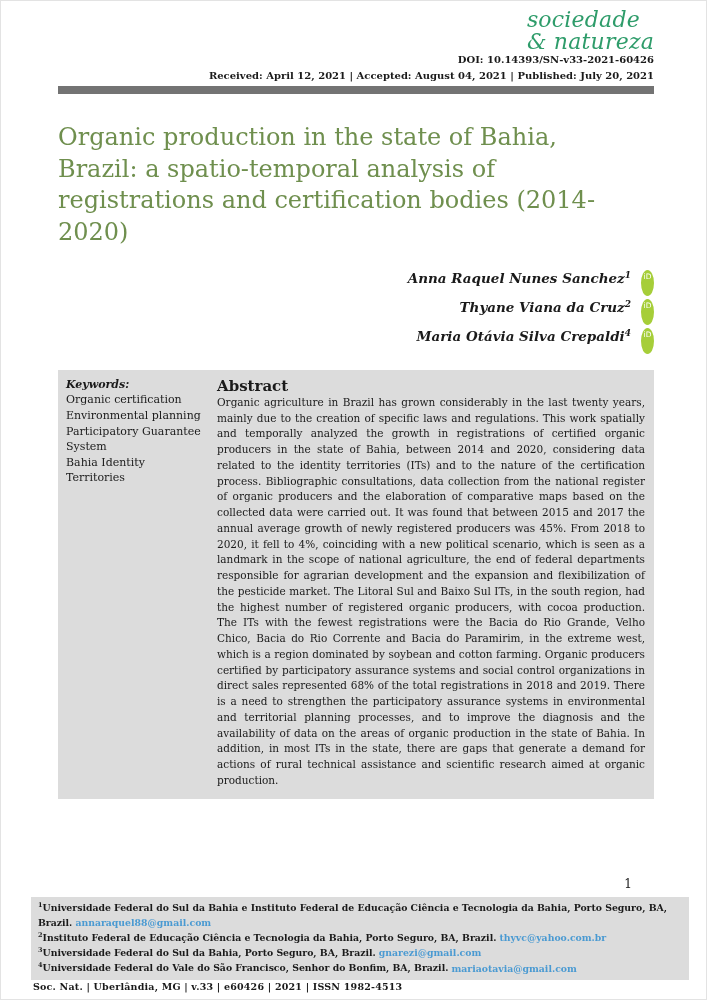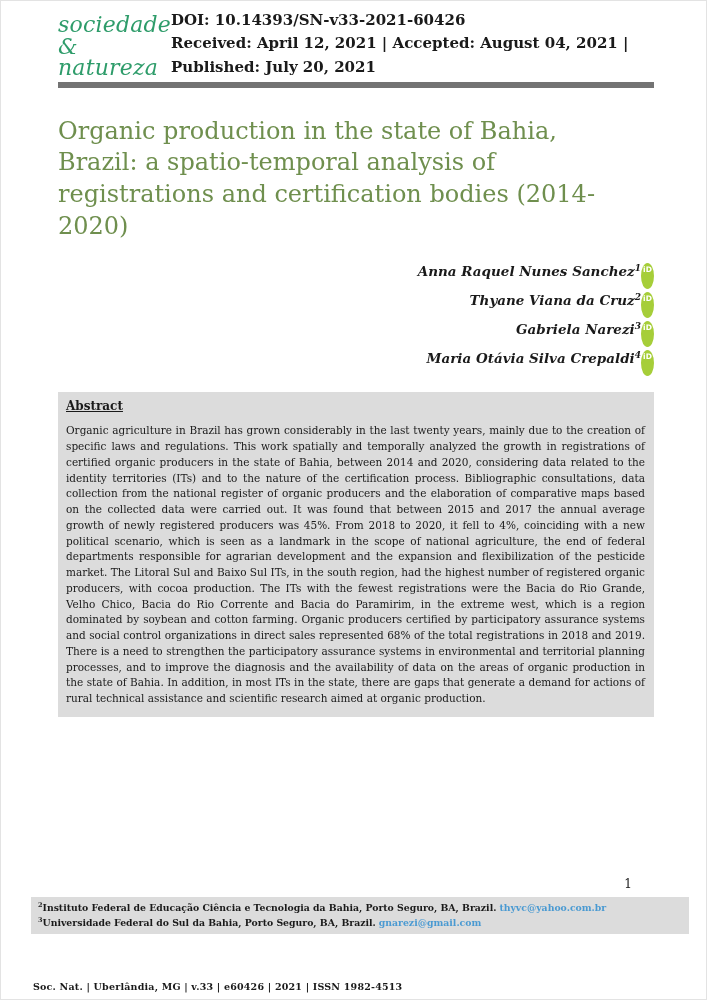--- a/index.html
+++ b/index.html
@@ -15,32 +15,34 @@
     color: #1a1a1a;
     overflow: hidden;
   }
 
   
   .header {
     margin: 8px 52px 5px 57px;
     display: flex;
     justify-content: space-between;
     align-items: flex-end;
-    border-bottom: 6px solid #737373;
+    border-bottom: 8px solid #737373;
     padding-bottom: 3px;
+    flex-direction: column;
   }
   .logo {
     font-style: italic;
     font-size: 22px;
     line-height: 0.98;
     color: #2e9c6a;
     letter-spacing: 0.2px;
   }
   .head-meta {
-    font-size: 15px;
+    text-align: right;
+    font-size: 10px;
     font-weight: bold;
     line-height: 1.55;
   }
 
   
   .title {
     margin: 28px 52px 0 57px;
     width: 580px;
     font-size: 24px;
     font-weight: normal;
@@ -59,45 +61,45 @@
   }
   .author-row sup { font-size: 9px; }
   .orcid {
     display: inline-block;
     width: 13px; height: 26px;
     border-radius: 50%;
     background: #a6ce39;
     color: #ffffff;
     font-family: "DejaVu Sans", sans-serif;
     font-style: normal;
-    font-weight: bold;
+    font-weight: normal;
     font-size: 7.5px;
     line-height: 13px;
     text-align: center;
     vertical-align: 4px;
-    margin-left: 0;
+    margin-left: 10px;
   }
 
   
   .abstract-block {
     margin: 16px 52px 0 57px;
     background: #dcdcdc;
     display: flex;
     padding: 7px 9px 10px 8px;
     gap: 15px;
   }
   .kw-col {
     width: 136px;
     flex-shrink: 0;
     font-size: 11px;
     line-height: 1.42;
   }
   .kw-label { font-weight: bold; font-style: italic; }
   .ab-col { flex: 1; }
-  .ab-title { font-weight: bold; font-size: 12px; margin-bottom: 10px; text-decoration: underline; }
+  .ab-title { font-weight: bold; font-size: 15px; margin-bottom: 0; }
   .ab-text {
     font-size: 10.5px;
     line-height: 1.5;
     text-align: justify;
   }
 
   
   .pagenum {
     position: absolute;
     top: 876px;
@@ -151,40 +153,50 @@
   <h1 class="title">Organic production in the state of Bahia, Brazil: a spatio-temporal analysis of registrations and certification bodies (2014-2020)</h1>
 
   <div class="authors">
     <div class="author-row">
       <span>Anna Raquel Nunes Sanchez</span><sup>1</sup><span class="orcid">iD</span>
     </div>
     <div class="author-row">
       <span>Thyane Viana da Cruz</span><sup>2</sup><span class="orcid">iD</span>
     </div>
     <div class="author-row">
-      <span>Gabriela Narezi</span><sup>3</sup><span class="orcid">iD</span>
-    </div>
-    <div class="author-row">
       <span>Maria Otávia Silva Crepaldi</span><sup>4</sup><span class="orcid">iD</span>
     </div>
   </div>
 
   <div class="abstract-block">
+    <div class="kw-col">
+      <div class="kw-label">Keywords:</div>
+      <div>Organic certification</div>
+      <div>Environmental planning</div>
+      <div>Participatory Guarantee System</div>
+      <div>Bahia Identity Territories</div>
+    </div>
     <div class="ab-col">
       <div class="ab-title">Abstract</div>
       <div class="ab-text">Organic agriculture in Brazil has grown considerably in the last twenty years, mainly due to the creation of specific laws and regulations. This work spatially and temporally analyzed the growth in registrations of certified organic producers in the state of Bahia, between 2014 and 2020, considering data related to the identity territories (ITs) and to the nature of the certification process. Bibliographic consultations, data collection from the national register of organic producers and the elaboration of comparative maps based on the collected data were carried out. It was found that between 2015 and 2017 the annual average growth of newly registered producers was 45%. From 2018 to 2020, it fell to 4%, coinciding with a new political scenario, which is seen as a landmark in the scope of national agriculture, the end of federal departments responsible for agrarian development and the expansion and flexibilization of the pesticide market. The Litoral Sul and Baixo Sul ITs, in the south region, had the highest number of registered organic producers, with cocoa production. The ITs with the fewest registrations were the Bacia do Rio Grande, Velho Chico, Bacia do Rio Corrente and Bacia do Paramirim, in the extreme west, which is a region dominated by soybean and cotton farming. Organic producers certified by participatory assurance systems and social control organizations in direct sales represented 68% of the total registrations in 2018 and 2019. There is a need to strengthen the participatory assurance systems in environmental and territorial planning processes, and to improve the diagnosis and the availability of data on the areas of organic production in the state of Bahia. In addition, in most ITs in the state, there are gaps that generate a demand for actions of rural technical assistance and scientific research aimed at organic production.</div>
     </div>
   </div>
 
   <div class="pagenum">1</div>
 
   <div class="footnotes">
     <div class="fn">
+      <sup>1</sup><span>Universidade Federal do Sul da Bahia e Instituto Federal de Educação Ciência e Tecnologia da Bahia, Porto Seguro, BA, Brazil.</span><a href="#" class="email">annaraquel88@gmail.com</a>
+    </div>
+    <div class="fn">
       <sup>2</sup><span>Instituto Federal de Educação Ciência e Tecnologia da Bahia, Porto Seguro, BA, Brazil.</span><a href="#" class="email">thyvc@yahoo.com.br</a>
     </div>
     <div class="fn">
       <sup>3</sup><span>Universidade Federal do Sul da Bahia, Porto Seguro, BA, Brazil.</span><a href="#" class="email">gnarezi@gmail.com</a>
     </div>
+    <div class="fn">
+      <sup>4</sup><span>Universidade Federal do Vale do São Francisco, Senhor do Bonfim, BA, Brazil.</span><a href="#" class="email">mariaotavia@gmail.com</a>
+    </div>
   </div>
 
   <div class="journal-line">Soc. Nat.  |  Uberlândia, MG  |  v.33  |  e60426  |  2021  |  ISSN 1982-4513</div>
 
 </div>
 
 </body></html>

